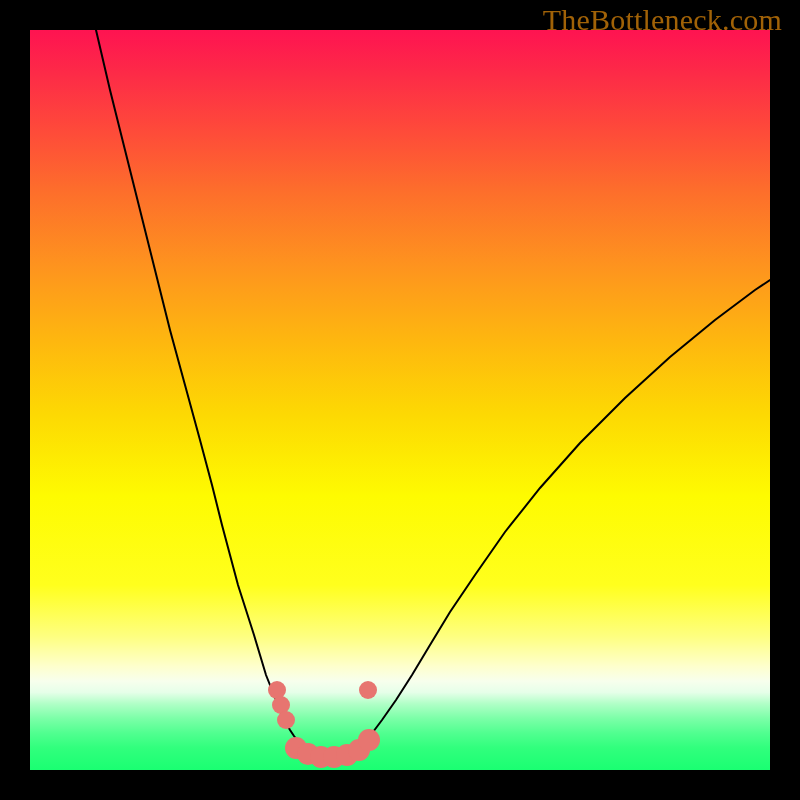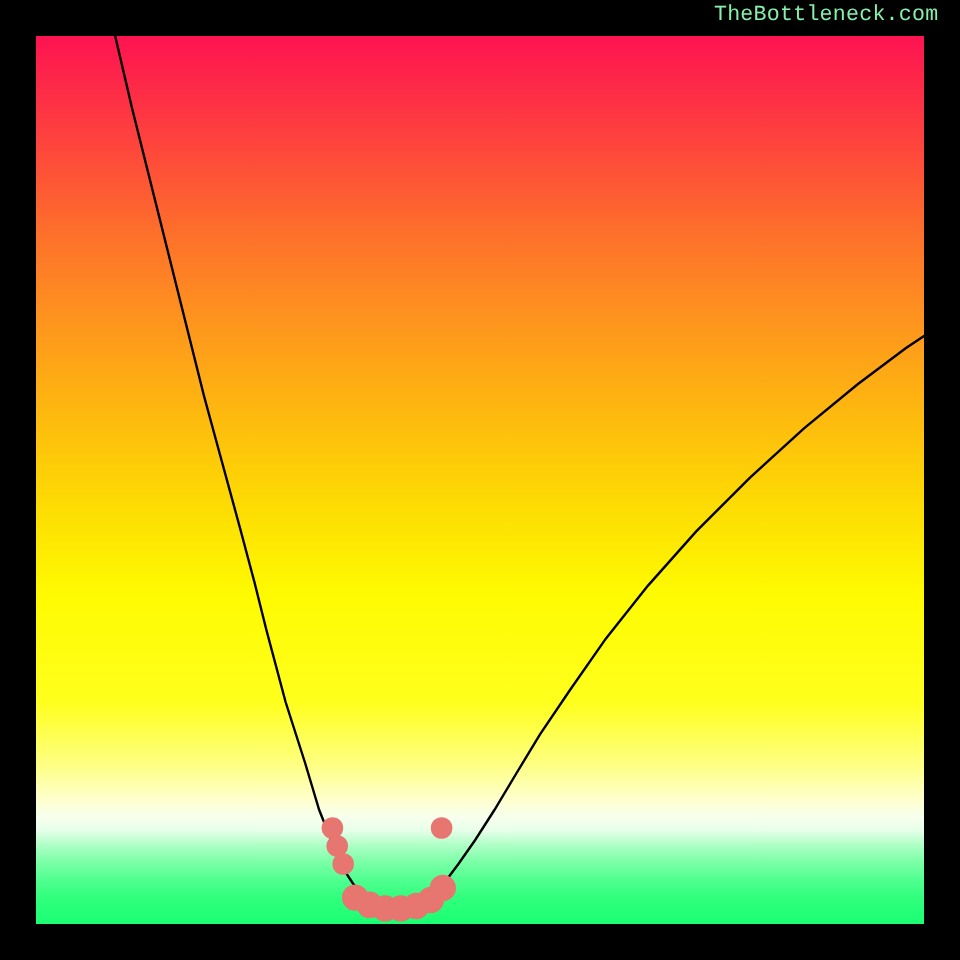--- a/index.html
+++ b/index.html
@@ -43,24 +43,24 @@
       #31ff7d 97%,
       #1aff72 100%
     );
   }
   svg.curves {
     position: absolute;
     inset: 0;
   }
   .attribution {
     position: absolute;
-    font-family: Liberation Mono, monospace;
-    font-size: 18px;
+    font-family: Liberation Serif, serif;
+    font-size: 30px;
     letter-spacing: 0.2px;
-    color: #86efac;
+    color: #a16207;
     font-weight: 400;
   }
 </style>
 </head>
 <body>
 
 <div class="frame">
   <div class="plot-area">
     <div class="gradient-bg"></div>
     <svg class="curves" viewBox="0 0 740 740" preserveAspectRatio="none">

